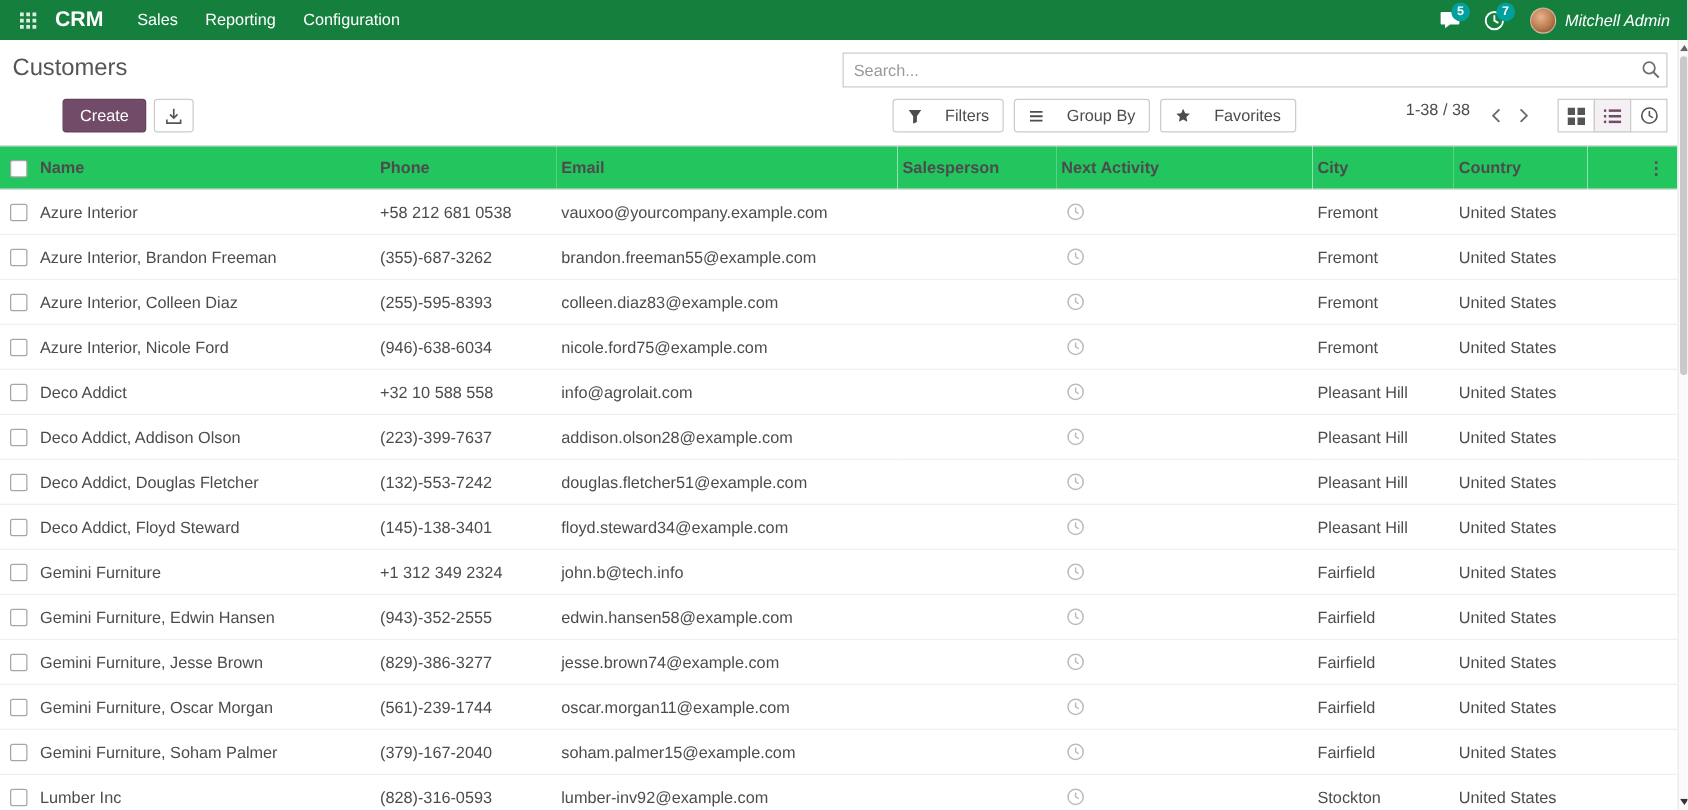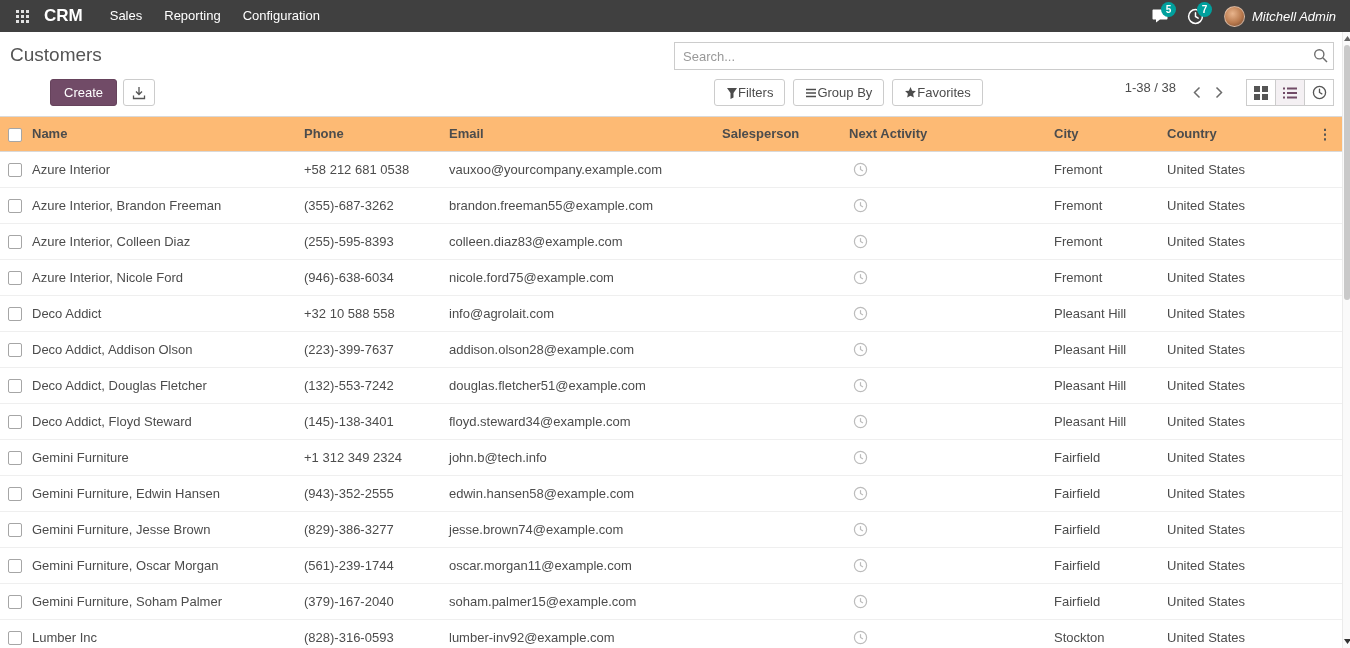--- a/index.html
+++ b/index.html
@@ -1,21 +1,21 @@
 <!DOCTYPE html>
 <html><head>
 <meta charset="utf-8">
 <style>
   * { margin:0; padding:0; box-sizing:border-box; }
   html, body { width:1350px; height:648px; overflow:hidden; }
   body { font-family:"Liberation Sans", sans-serif; background:#fff; color:#4c4c4c; position:relative; }
   button { font-family:inherit; }
 
   
-  .navbar { height:32px; background:#404040; display:flex; align-items:center; color:#fff; padding-left:10px; }
+  .navbar { height:32px; background:#15803d; display:flex; align-items:center; color:#fff; padding-left:10px; }
   .apps-btn { width:24px; height:32px; display:flex; align-items:center; justify-content:center; cursor:pointer; }
   .apps-grid { display:grid; grid-template-columns:repeat(3,3px); grid-template-rows:repeat(3,3px); gap:2px; }
   .apps-grid span { background:#fff; opacity:.85; }
   .brand { font-size:17px; font-weight:bold; margin:0 16px 0 10px; cursor:pointer; }
   .nav-menu { font-size:13px; padding:0 11px; line-height:32px; cursor:pointer; }
   .nav-spacer { flex:1; }
   .nav-icon-btn { position:relative; width:36px; height:32px; display:flex; align-items:center; justify-content:center; cursor:pointer; }
   .badge { position:absolute; top:2px; right:2px; min-width:15px; height:15px; border-radius:8px; background:#00A09D; color:#fff; font-size:10px; line-height:15px; text-align:center; padding:0 3px; font-weight:bold; }
   .user-menu { display:flex; align-items:center; gap:7px; padding:0 14px 0 10px; cursor:pointer; }
   .avatar { width:21px; height:21px; border-radius:50%; background:radial-gradient(circle at 40% 35%, #e8b48c 0%, #b97a4e 55%, #6e4228 100%); border:1px solid rgba(255,255,255,.45); }
@@ -27,33 +27,33 @@
   .page-title { font-size:19px; font-weight:normal; color:#555; margin-top:2px; }
   .searchbox { margin-left:auto; width:660px; position:relative; }
   .searchbox input { width:100%; height:28px; border:1px solid #ccc; padding:0 30px 0 8px; font-size:13px; color:#4c4c4c; outline:none; font-family:inherit; border-radius:0; }
   .searchbox input::placeholder { color:#999; }
   .search-icon-btn { position:absolute; right:6px; top:6px; background:none; border:none; cursor:pointer; padding:0; }
   .cp-bottom { display:flex; align-items:center; margin:9px 0 10px 0; height:27px;padding-left:40px; }
   .left-buttons { width:664px; display:flex; align-items:center; }
   .btn-create { background:#714B67; color:#fff; border:1px solid #66435c; border-radius:3px; padding:5px 13px; font-size:13px; cursor:pointer; }
   .btn-export { background:#fff; border:1px solid #ccc; border-radius:3px; width:32px; height:27px; margin-left:6px; display:inline-flex; align-items:center; justify-content:center; cursor:pointer; }
   .filter-buttons { display:flex; gap:8px; }
-  .btn-filter { background:#fff; border:1px solid #ccc; border-radius:3px; padding:0 11px; height:27px; color:#4c4c4c; display:inline-flex; align-items:center; gap:0; font-size:13px; cursor:pointer; }
+  .btn-filter { background:#fff; border:1px solid #ccc; border-radius:3px; padding:0 11px; height:27px; color:#4c4c4c; display:inline-flex; align-items:center; gap:18px; font-size:13px; cursor:pointer; }
   .pager { margin-left:auto; display:flex; }
   .pager-value { font-size:13px; margin-right:10px; color:#4c4c4c; }
   .pager-btn { background:none; border:none; width:22px; height:26px; cursor:pointer; display:inline-flex; align-items:center; justify-content:center; }
   .view-switcher { display:flex; margin-left:16px; }
   .vs-btn { width:30px; height:27px; background:#fff; border:1px solid #ccc; display:inline-flex; align-items:center; justify-content:center; cursor:pointer; }
   .vs-btn + .vs-btn { margin-left:-1px; }
   .vs-btn.active { background:#f4f0f3; }
 
   
   .table-wrap { width:1342px; }
   table { width:100%; border-collapse:collapse; table-layout:fixed; font-size:13px; }
-  thead th { background:#fdba74; border-top:1px solid #d9d9d9; border-bottom:1px solid #d9d9d9; font-weight:bold; text-align:left; padding:9px 4px; color:#4c4c4c; white-space:nowrap; overflow:hidden; }
+  thead th { background:#22c55e; border-top:1px solid #d9d9d9; border-bottom:1px solid #d9d9d9; font-weight:bold; text-align:left; padding:9px 4px; color:#4c4c4c; white-space:nowrap; overflow:hidden; }
   tbody td { padding:0 4px; height:36px; border-bottom:1px solid #efefef; white-space:nowrap; overflow:hidden; color:#4c4c4c; }
   tbody tr { cursor:pointer; }
   th.col-sel, td.col-sel { padding-left:8px; }
   .cb { display:inline-block; width:14px; height:14px; border:1px solid #a6a6a6; border-radius:2px; background:#fff; vertical-align:middle; cursor:pointer; }
   .opt-toggle { float:right; font-weight:bold; color:#555; cursor:pointer; padding:0 6px; font-size:14px; line-height:14px; }
   .na-icon { display:inline-block; vertical-align:middle; margin-left:4px; }
 
   
   .scrollbar { position:absolute; top:32px; right:0; width:8px; height:616px; background:#fafafa; border-left:1px solid #ebebeb; }
   .sb-thumb { position:absolute; top:13px; left:1px; width:6px; height:255px; background:#c9c9c9; border-radius:3px; cursor:pointer; }

